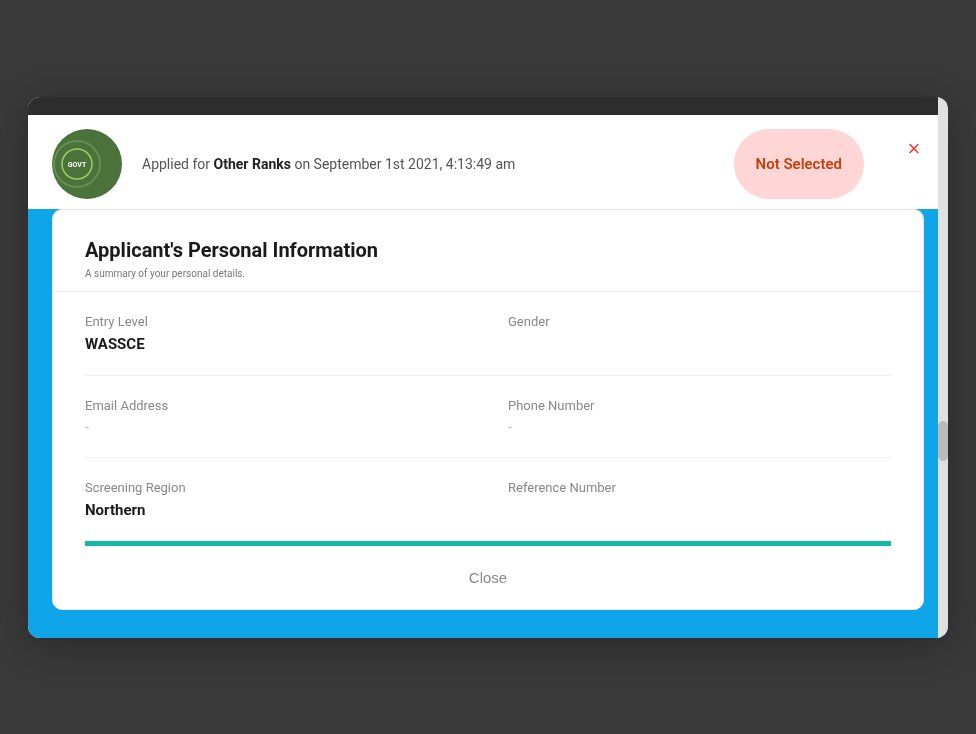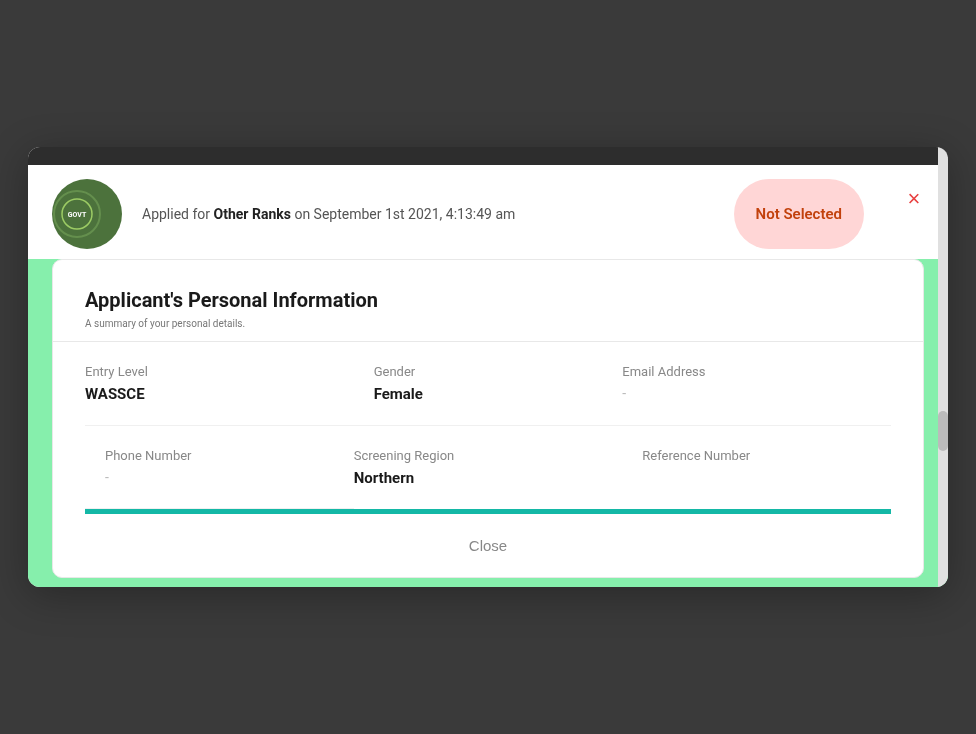--- a/index.html
+++ b/index.html
@@ -117,22 +117,22 @@
       background: #ffd6d6;
       color: #c2410c;
       border-radius: 50px;
       padding: 26px 22px;
       font-size: 15px;
       font-weight: 600;
       white-space: nowrap;
     }
 
     .modal-body {
-      padding: 0 24px 9px 24px;
-      background: #86efac;
+      padding: 0 24px 28px 24px;
+      background: #0ea5e9;
       overflow-y: auto;
       max-height: 560px;
     }
 
     .scrollbar-track {
       position: absolute;
       right: 0;
       top: 0;
       bottom: 0;
       width: 10px;
@@ -172,21 +172,21 @@
     }
 
     .section-divider {
       border: none;
       border-top: 1px solid #e8e8e8;
       margin: 0 -32px;
     }
 
     .info-grid {
       display: grid;
-      grid-template-columns: 1fr 1fr 1fr;
+      grid-template-columns: 1fr 1fr;
       gap: 0;
     }
 
     .info-cell {
       padding: 22px 0;
       border-bottom: 1px solid #f0f0f0;
     }
 
     .info-cell:nth-child(odd) {
       padding-right: 40px;
@@ -280,21 +280,20 @@
 
         <div class="info-grid">
 
           <div class="info-cell">
             <div class="info-label">Entry Level</div>
             <div class="info-value">WASSCE</div>
           </div>
 
           <div class="info-cell">
             <div class="info-label">Gender</div>
-            <div class="info-value">Female</div>
           </div>
 
           <div class="info-cell">
             <div class="info-label">Email Address</div>
             <div class="info-value empty">-</div>
           </div>
 
           <div class="info-cell">
             <div class="info-label">Phone Number</div>
             <div class="info-value empty">-</div>

